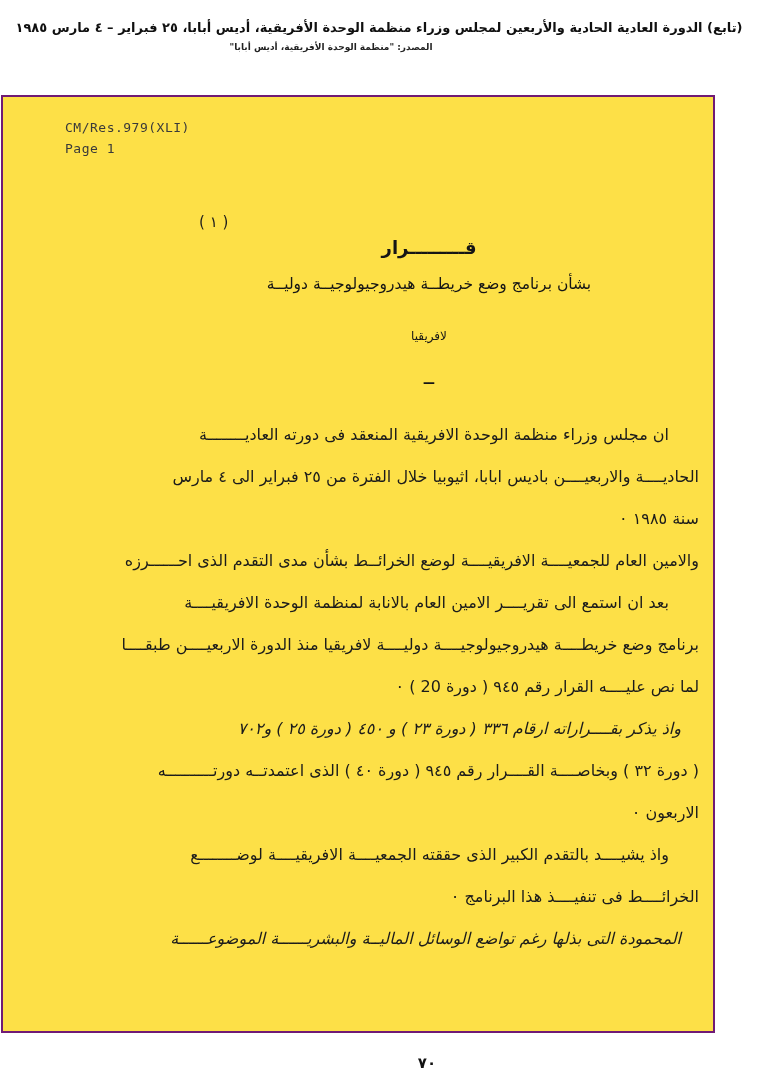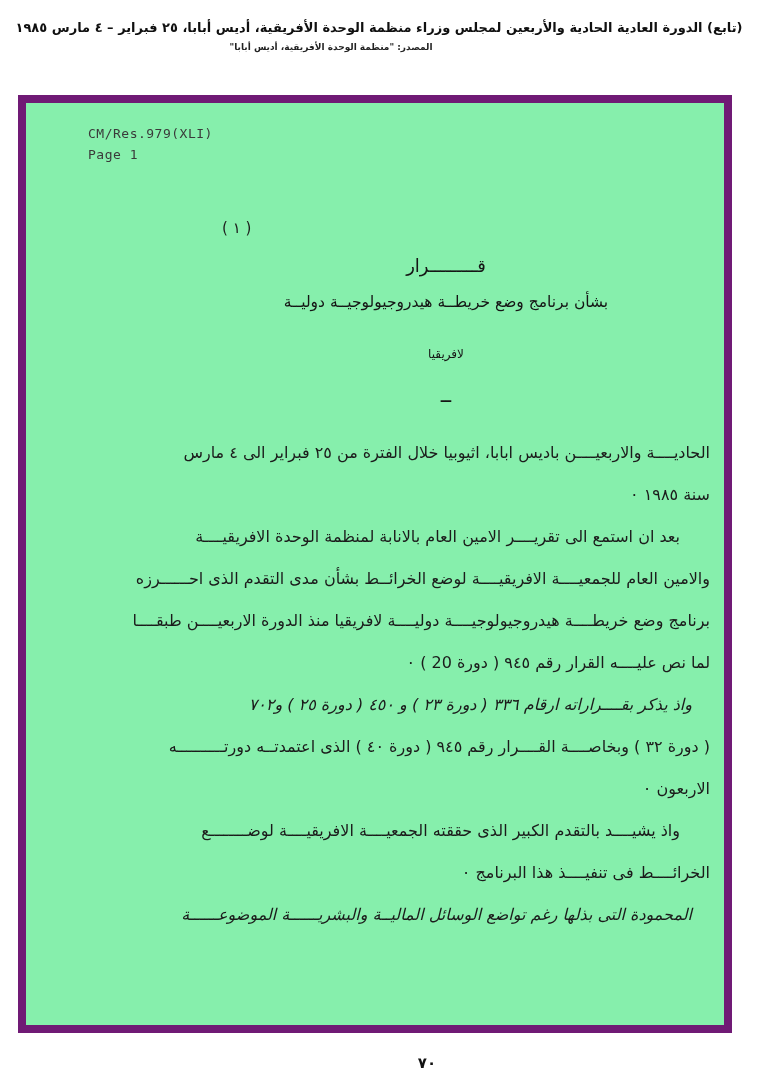--- a/index.html
+++ b/index.html
@@ -28,26 +28,26 @@
     direction: rtl;
     text-align: center;
     font-size: 9px;
     font-weight: bold;
     margin-top: 7px;
     padding-right: 96px;
     color: #222;
   }
   .scan-frame {
     position: absolute;
-    left: 18px;
+    left: 1px;
     top: 95px;
     width: 714px;
     height: 938px;
-    border: 8px solid #701a75;
-    background: #86efac;
+    border: 2px solid #701a75;
+    background: #fde047;
     overflow: hidden;
     box-sizing: border-box;
   }
   .doc-ref {
     font-family: "DejaVu Sans Mono", "Liberation Mono", monospace;
     font-size: 13px;
     color: #3a3a3a;
     margin: 20px 0 0 62px;
     line-height: 21px;
   }
@@ -61,23 +61,22 @@
     color: #1d1d1d;
     height: 22px;
   }
   .heading-block {
     direction: rtl;
     margin-left: 142px;
     text-align: center;
     color: #151515;
   }
   .doc-title {
-    margin-top: 12px;
     font-size: 18px;
-    font-weight: normal;
+    font-weight: bold;
     height: 26px;
     line-height: 26px;
   }
   .doc-subtitle {
     margin-top: 12px;
     font-size: 15.5px;
     height: 22px;
     line-height: 22px;
   }
   .doc-subtitle-2 {
@@ -138,24 +137,25 @@
   <div class="item-number">( ١ )</div>
 
   <div class="heading-block">
     <div class="doc-title">قـــــــــرار</div>
     <div class="doc-subtitle">بشأن برنامج  وضع خريطــة هيدروجيولوجيــة دوليــة</div>
     <div class="doc-subtitle-2">لافريقيا</div>
     <div class="doc-divider">ــ</div>
   </div>
 
   <div class="body-text">
+    <div class="line ind">ان مجلس وزراء منظمة الوحدة الافريقية المنعقد  فى  دورته العاديــــــــة</div>
     <div class="line">الحاديــــة والاربعيــــن باديس ابابا، اثيوبيا خلال الفترة من ٢٥ فبراير الى ٤ مارس</div>
     <div class="line">سنة ١٩٨٥ ٠</div>
+    <div class="line">والامين العام للجمعيــــة الافريقيــــة لوضع الخرائــط بشأن مدى التقدم الذى احــــــرزه</div>
     <div class="line ind">بعد ان استمع الى تقريــــر الامين العام بالانابة لمنظمة الوحدة الافريقيــــة</div>
-    <div class="line">والامين العام للجمعيــــة الافريقيــــة لوضع الخرائــط بشأن مدى التقدم الذى احــــــرزه</div>
     <div class="line">برنامج وضع خريطــــة هيدروجيولوجيــــة دوليــــة لافريقيا منذ الدورة الاربعيــــن طبقــــا</div>
     <div class="line">لما نص عليــــه القرار رقم ٩٤٥ ( دورة 20 ) ٠</div>
     <div class="line ind-sm">واذ يذكر بقــــراراته ارقام ٣٣٦ ( دورة ٢٣ )  و ٤٥٠ ( دورة ٢٥ ) و٧٠٢</div>
     <div class="line">( دورة ٣٢ )  وبخاصــــة القــــرار رقم ٩٤٥ ( دورة ٤٠ ) الذى اعتمدتــه دورتــــــــــه</div>
     <div class="line">الاربعون ٠</div>
     <div class="line ind">واذ يشيــــد بالتقدم الكبير الذى حققته الجمعيــــة الافريقيــــة لوضــــــــع</div>
     <div class="line">الخرائــــط فى تنفيــــذ هذا البرنامج ٠</div>
     <div class="line ind-sm">المحمودة التى بذلها رغم تواضع الوسائل الماليــة والبشريــــــة الموضوعــــــة</div>
   </div>
 

